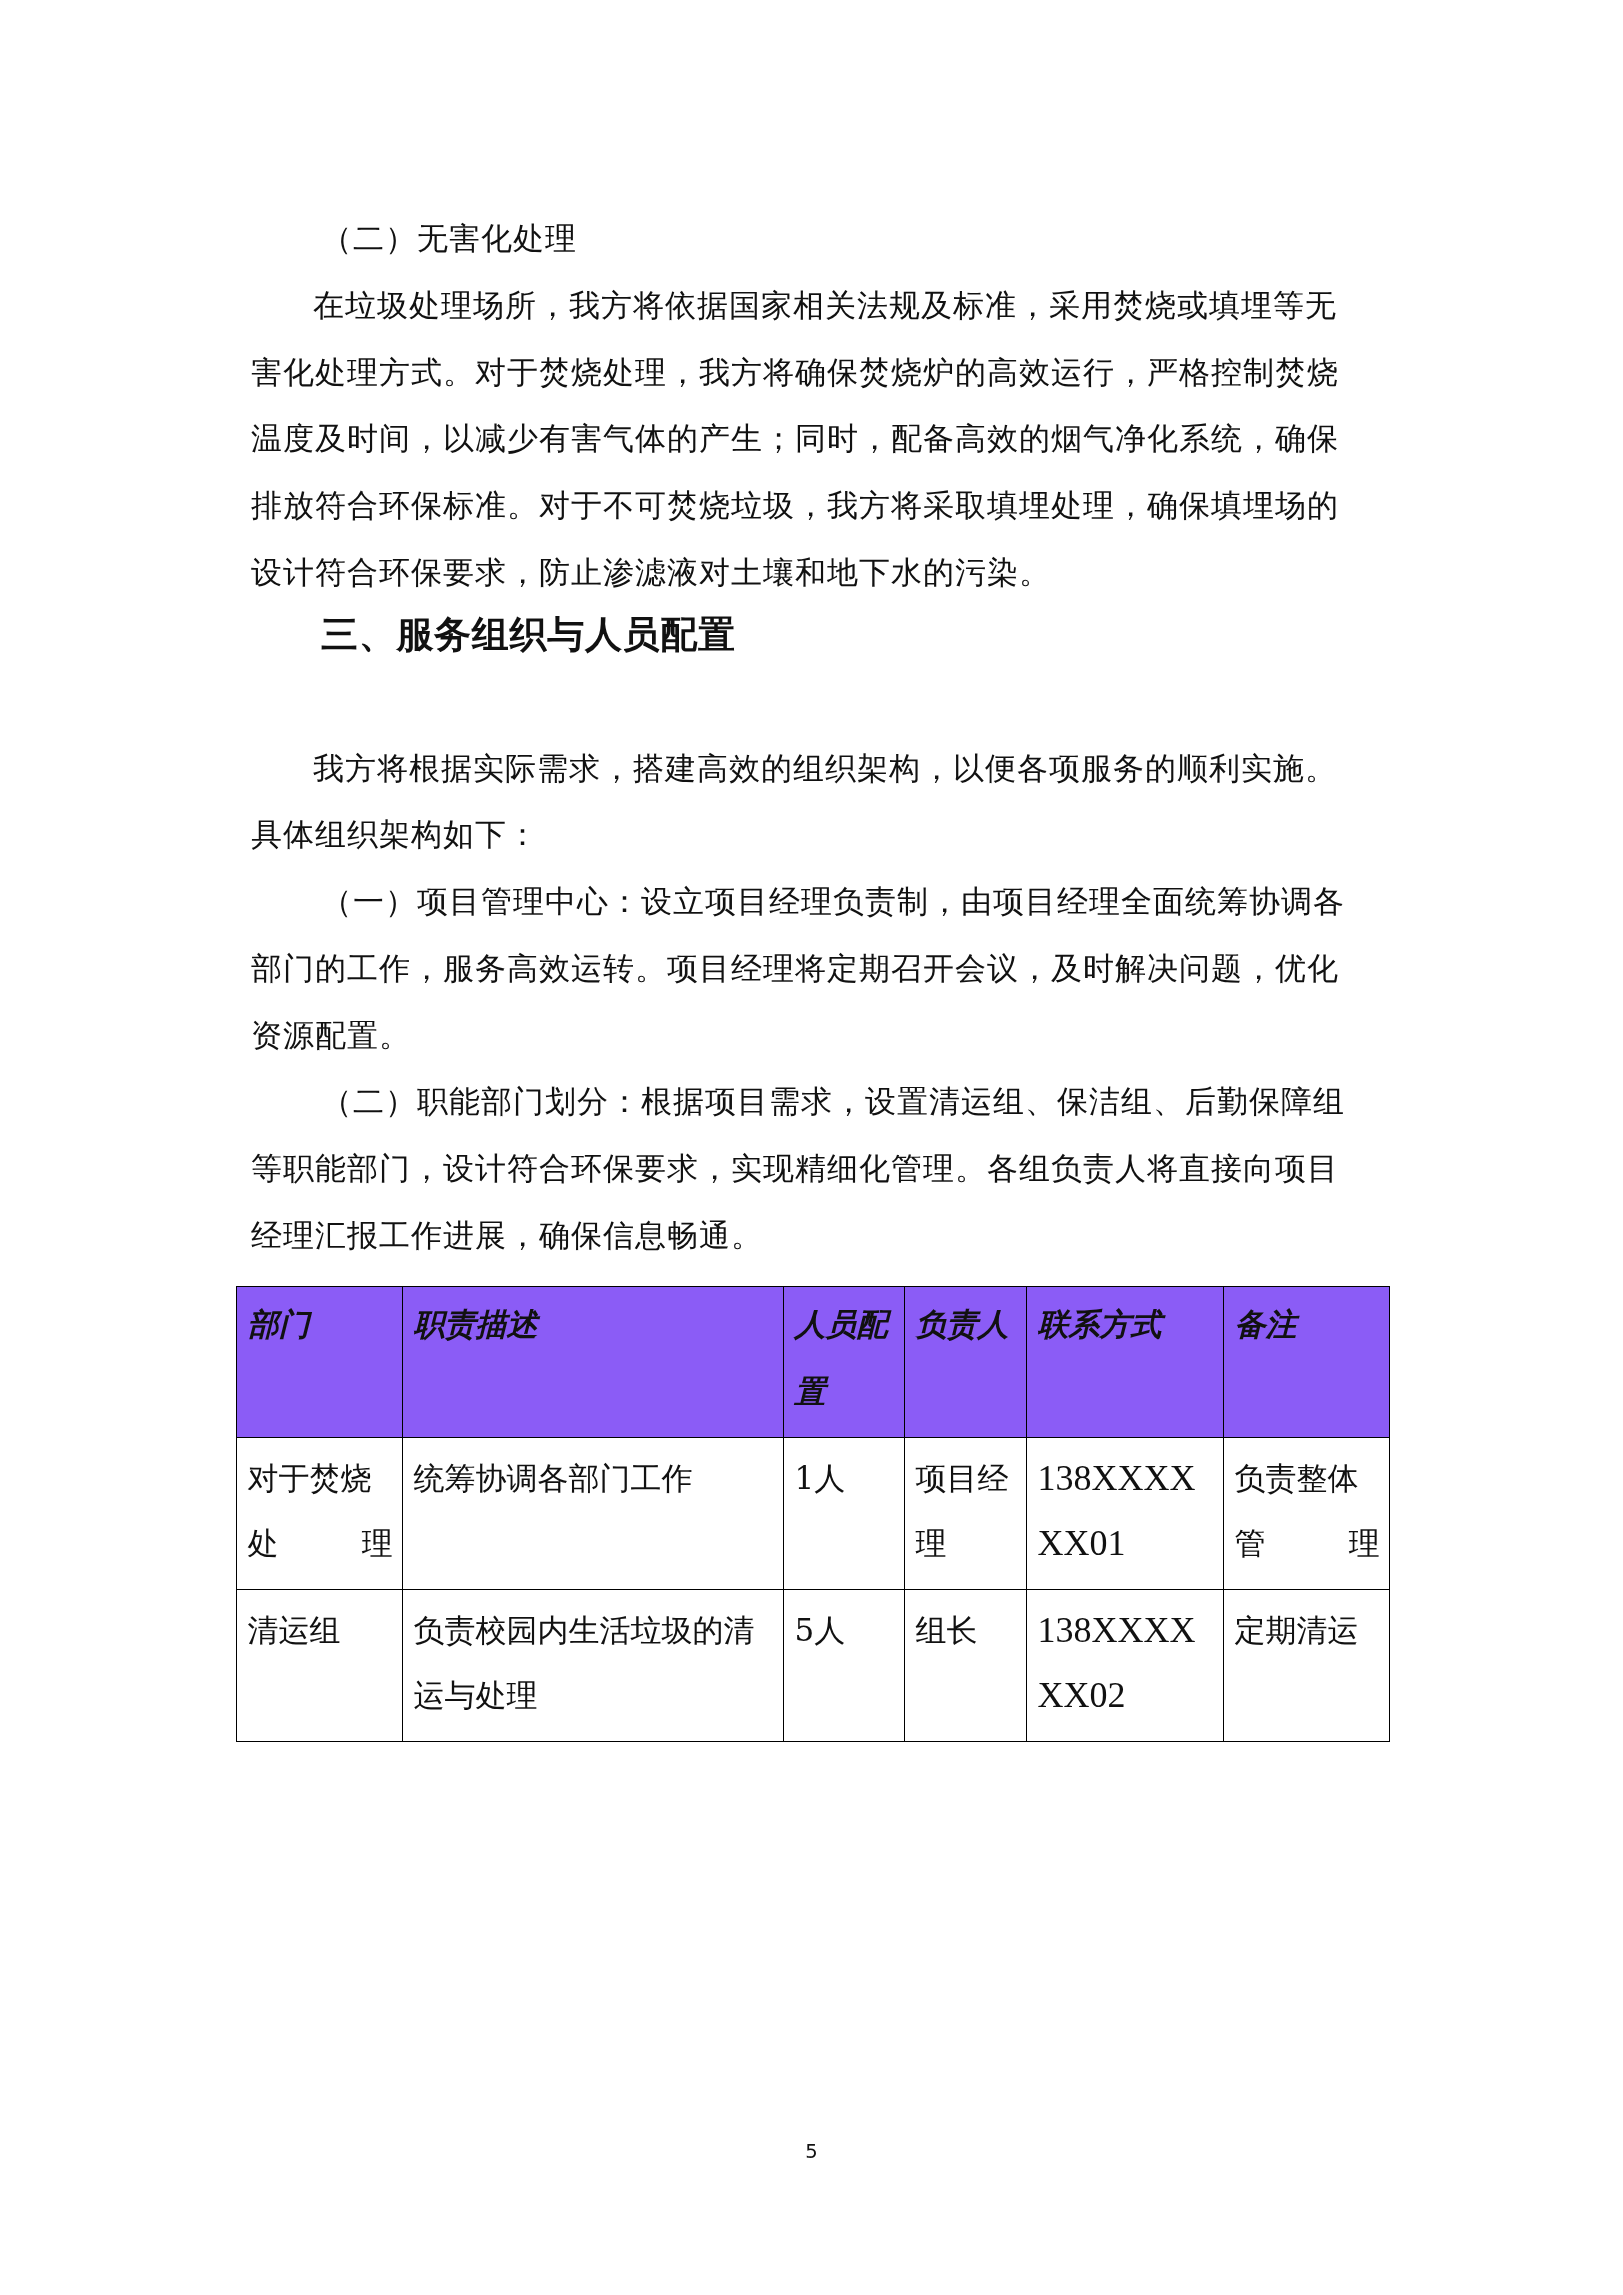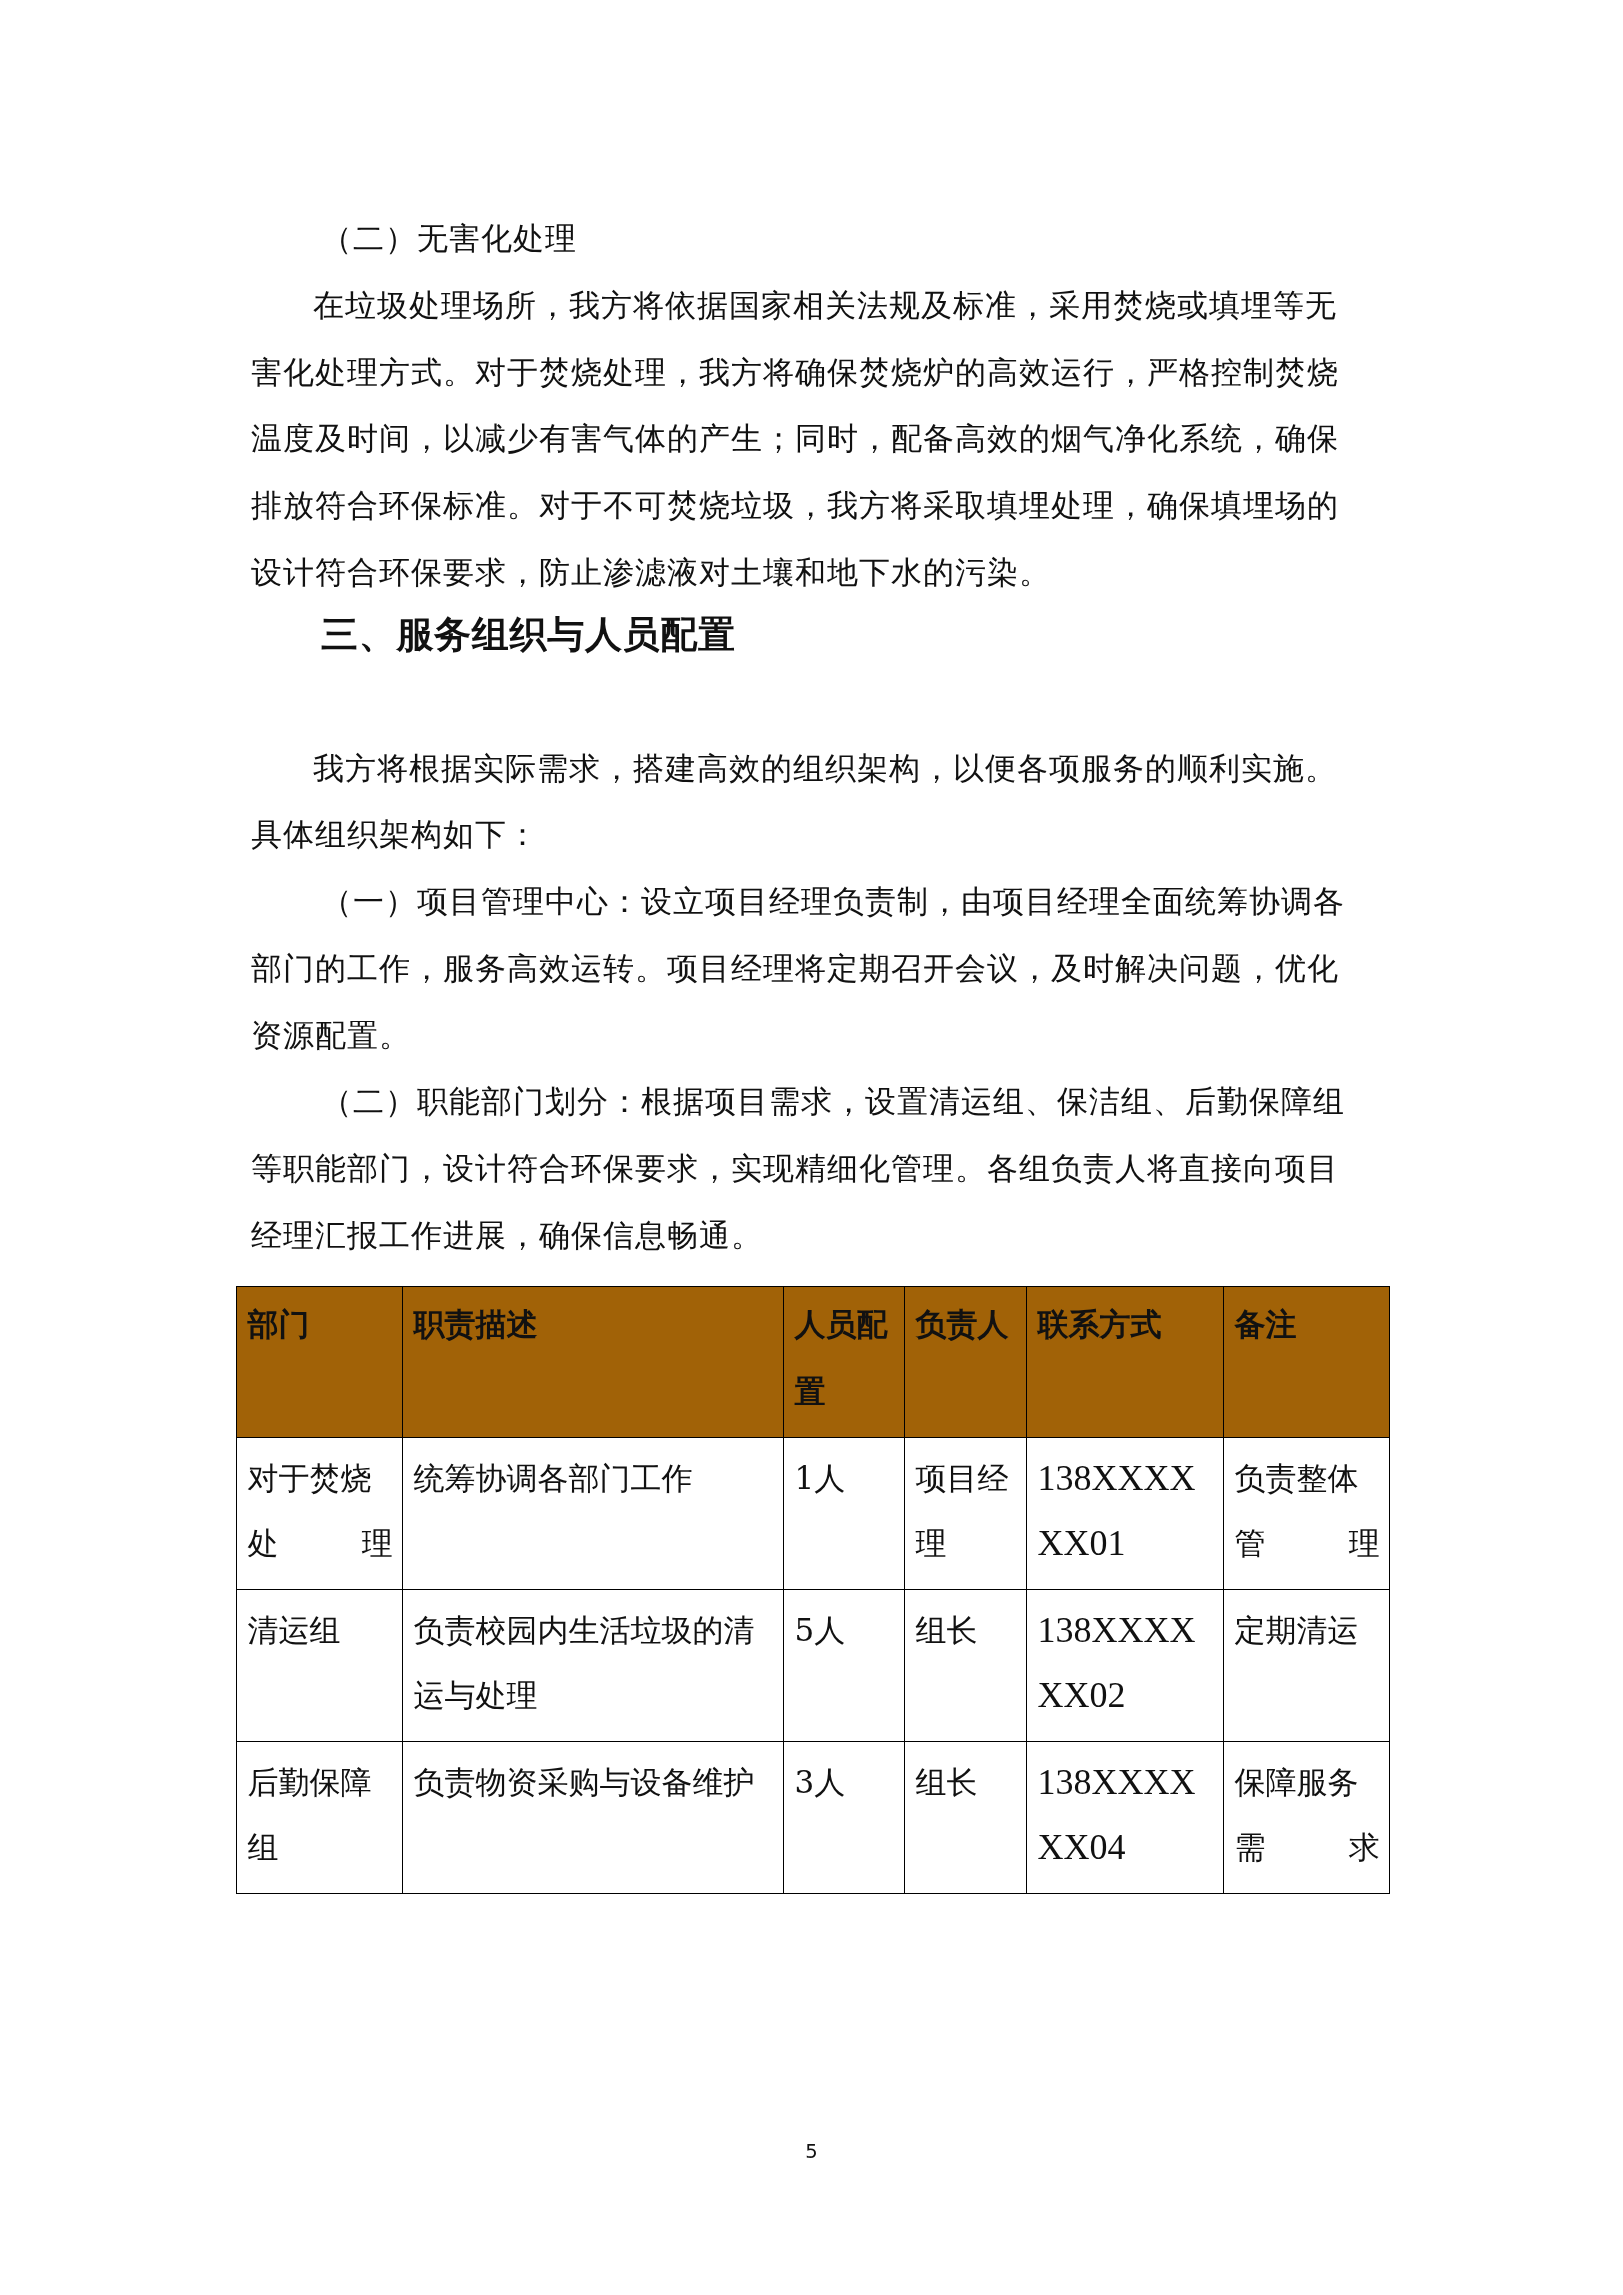--- a/index.html
+++ b/index.html
@@ -25,23 +25,23 @@
     border-collapse: collapse; table-layout: fixed;
     font-size: 31px;
   }
   table.org td, table.org th {
     border: 1.3px solid #000000; vertical-align: top;
     padding: 18.3px 9.2px 0 10.5px; line-height: 67px; text-align: left;
     font-weight: normal; word-break: break-all;
   }
   table.org td { line-height: 65px; padding-top: 0; }
   table.org th {
-    background: #a16207; font-weight: bold;
+    background: #8b5cf6; font-weight: bold;
     font-family: "DejaVu Sans", "Liberation Sans", sans-serif;
-    padding-top: 0; line-height: 67px;
+    padding-top: 0; line-height: 67px; font-style: italic;
   }
   table.org tr.head { height: 151px; }
   table.org tr.body-row { height: 152px; }
   table.org tr.body-row td { padding-top: 7.9px; }
   table.org tr.head th { padding-top: 3.9px; }
   .justify { text-align: justify; text-align-last: justify; }
   .mono-num { font-family: "Liberation Serif", "DejaVu Serif", serif; letter-spacing: 0; font-size: 36px; }
   .page-number {
     position: absolute; top: 2140px; left: 0; width: 1623px; text-align: center;
     font-family: "DejaVu Sans", "Liberation Sans", sans-serif; font-size: 19.6px; color: #111;
@@ -111,26 +111,18 @@
         <td class="justify">负责整体管理</td>
       </tr>
       <tr class="body-row">
         <td>清运组</td>
         <td>负责校园内生活垃圾的清运与处理</td>
         <td>5人</td>
         <td>组长</td>
         <td class="mono-num">138XXXXXX02</td>
         <td>定期清运</td>
       </tr>
-      <tr class="body-row">
-        <td class="justify">后勤保障组</td>
-        <td>负责物资采购与设备维护</td>
-        <td>3人</td>
-        <td>组长</td>
-        <td class="mono-num">138XXXXXX04</td>
-        <td class="justify">保障服务需求</td>
-      </tr>
     </tbody>
   </table>
 
   <div class="page-number">5</div>
 </div>
 
 
 </body></html>

